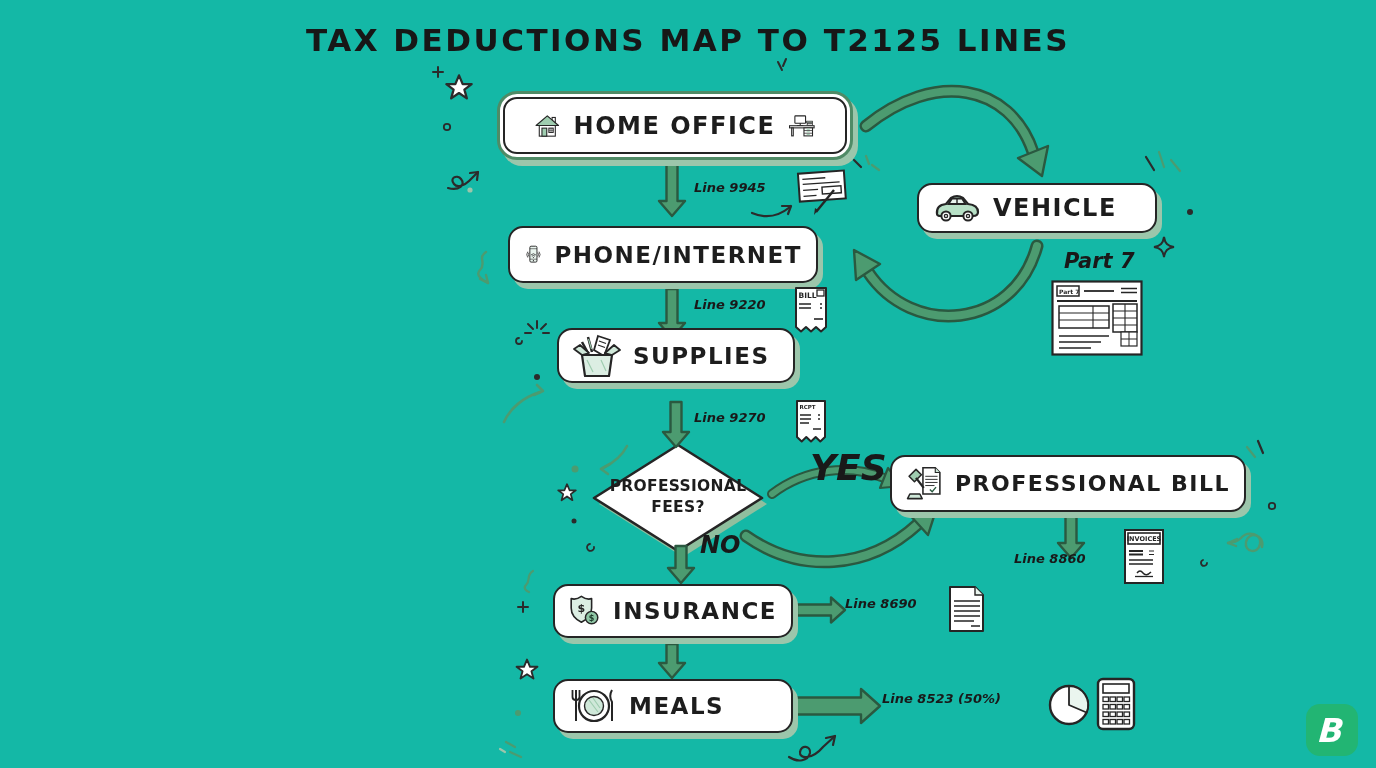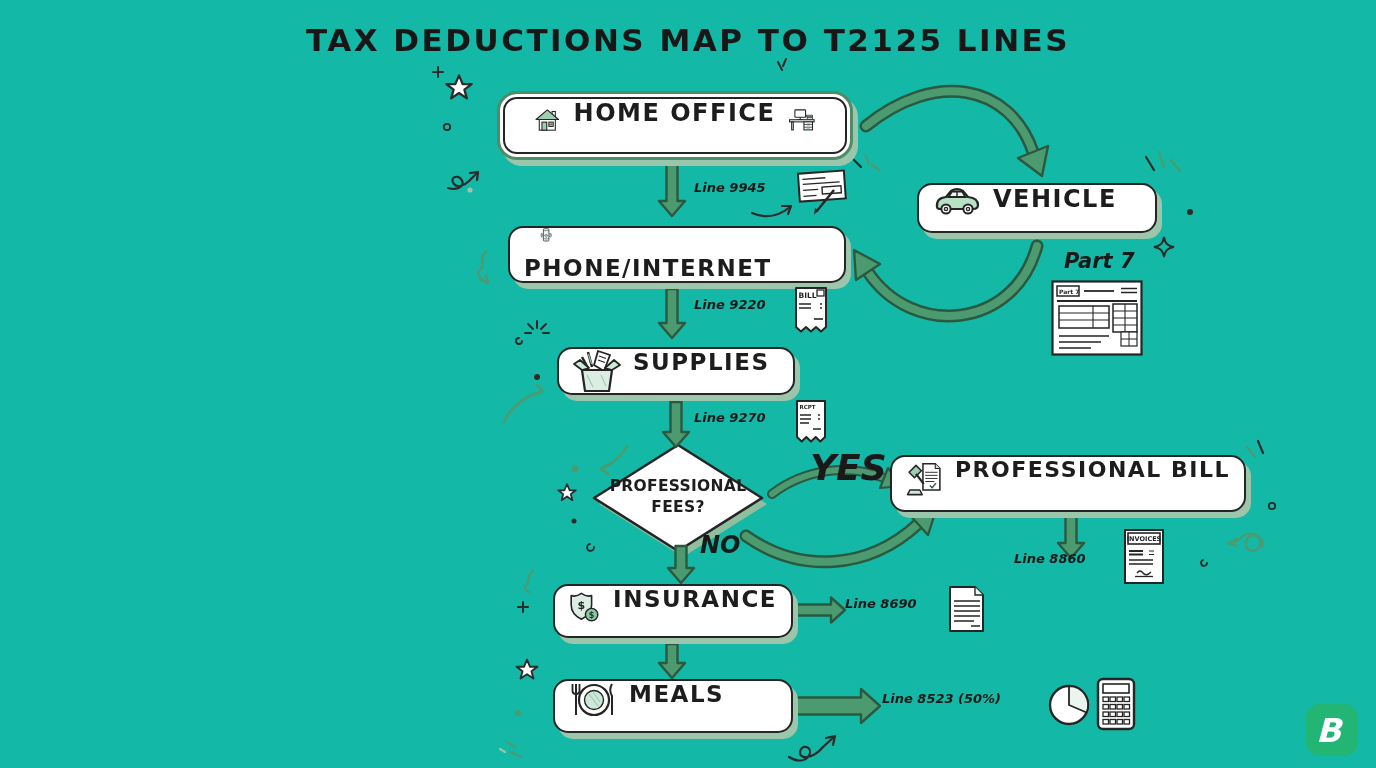--- a/index.html
+++ b/index.html
@@ -2,26 +2,26 @@
 <html><head>
 <meta charset="utf-8">
 <style>
   html,body{margin:0;padding:0;background:#fff;}
   .canvas{position:relative;width:1376px;height:768px;background:#14b8a6;overflow:hidden;
           font-family:"DejaVu Sans","Liberation Sans",sans-serif;color:#1d1d1d;}
   .overlay{position:absolute;left:0;top:0;z-index:1;}
   .title{position:absolute;left:0;top:22px;width:100%;text-align:center;margin:0;
          font-size:31px;font-weight:bold;letter-spacing:2.5px;color:#171717;z-index:2;}
   .node{position:absolute;z-index:2;background:#fff;border:2.6px solid #252525;border-radius:15px;
-        box-shadow:5px 6px 0 #9cc6ab;display:flex;gap:12px;padding:0 14px;box-sizing:border-box;}
+        box-shadow:5px 6px 0 #9cc6ab;display:flex;align-items:center;gap:12px;padding:0 14px;box-sizing:border-box;}
   .node-label{font-weight:bold;font-size:23px;letter-spacing:1.5px;white-space:nowrap;color:#1d1d1d;}
   .node-double{position:absolute;z-index:2;border:3.4px solid #4f8b66;border-radius:20px;background:#fff;
                box-shadow:5px 6px 0 #9cc6ab;padding:3px;box-sizing:border-box;}
   .node-double .inner{height:100%;border:2.6px solid #252525;border-radius:14px;display:flex;
-                      justify-content:space-between;gap:14px;padding:0 30px;box-sizing:border-box;}
+                      align-items:center;justify-content:space-between;gap:14px;padding:0 30px;box-sizing:border-box;}
   .line-label{position:absolute;z-index:2;font-weight:bold;font-style:italic;font-size:13px;white-space:nowrap;color:#191919;}
   .yn{position:absolute;z-index:2;font-weight:bold;font-style:italic;color:#191919;}
   .icon-abs{position:absolute;z-index:2;}
   .diamond-text{position:absolute;left:594px;top:476px;width:168px;z-index:2;text-align:center;
                 font-weight:bold;font-size:15.5px;line-height:21px;letter-spacing:0.3px;color:#1d1d1d;}
   .diamond-text span{display:block;}
   .logo{position:absolute;left:1306px;top:704px;width:52px;height:52px;background:#22b573;border-radius:14px;
         display:flex;align-items:center;justify-content:center;z-index:2;}
   .logo span{color:#ffffff;font-weight:bold;font-style:italic;font-size:33px;transform:skewX(-4deg);}
 </style>
@@ -187,37 +187,37 @@
       <path d="M19,6.5 L29,6.5 L32.5,12 L15.5,12 Z" fill="#eaf5ef" stroke="#252525" stroke-width="1.8"></path>
       <path d="M24,6.5 V12" stroke="#252525" stroke-width="1.4"></path>
       <circle cx="13" cy="24" r="4.6" fill="#fff" stroke="#252525" stroke-width="2"></circle>
       <circle cx="13" cy="24" r="1.6" fill="none" stroke="#252525" stroke-width="1.4"></circle>
       <circle cx="35" cy="24" r="4.6" fill="#fff" stroke="#252525" stroke-width="2"></circle>
       <circle cx="35" cy="24" r="1.6" fill="none" stroke="#252525" stroke-width="1.4"></circle>
     </svg>
     <span class="node-label" style="font-size:24px;">VEHICLE</span>
   </div>
 
-  <div class="node" style="left:508px;top:226px;width:338px;height:57px;flex-direction:column;">
+  <div class="node" style="left:508px;top:226px;width:310px;height:57px;">
     <svg width="44" height="46" viewBox="0 0 44 46">
       <rect x="14" y="2" width="17" height="38" rx="3" fill="#eaf5ef" stroke="#252525" stroke-width="2.2"></rect>
       <path d="M14,8 h17 M14,33 h17" stroke="#252525" stroke-width="1.4"></path>
       <circle cx="22.5" cy="36.5" r="1.4" fill="#252525"></circle>
       <path d="M16.5,23 Q22.5,17 28.5,23" fill="none" stroke="#252525" stroke-width="1.8"></path>
       <path d="M18.8,26 Q22.5,22.4 26.2,26" fill="none" stroke="#252525" stroke-width="1.8"></path>
       <circle cx="22.5" cy="29" r="1.3" fill="#252525"></circle>
       <path d="M9,15 Q4,22 9,29" fill="none" stroke="#252525" stroke-width="1.8"></path>
       <path d="M12,17 Q8.5,22 12,27" fill="none" stroke="#252525" stroke-width="1.8"></path>
       <path d="M36,15 Q41,22 36,29" fill="none" stroke="#252525" stroke-width="1.8"></path>
       <path d="M33,17 Q36.5,22 33,27" fill="none" stroke="#252525" stroke-width="1.8"></path>
     </svg>
     <span class="node-label">PHONE/INTERNET</span>
   </div>
 
-  <div class="node" style="left:557px;top:347px;width:238px;height:48px;">
+  <div class="node" style="left:557px;top:328px;width:238px;height:55px;">
     <svg width="48" height="44" viewBox="0 0 48 44">
       <polygon points="25,2 37,6 31,22 21,16" fill="#fff" stroke="#252525" stroke-width="1.8"></polygon>
       <path d="M26,7 l7,2.5 M25,11 l7,2.5" stroke="#252525" stroke-width="1.2"></path>
       <path d="M15,3 L19,18" stroke="#252525" stroke-width="2.5"></path>
       <path d="M9,8 L15,19" stroke="#252525" stroke-width="2.5"></path>
       <path d="M15.5,5 L18.5,15" stroke="#9fcdb0" stroke-width="1.1"></path>
       <polygon points="9,21 39,21 36,42 12,42" fill="#dceee3" stroke="#252525" stroke-width="2.2" stroke-linejoin="round"></polygon>
       <polygon points="9,21 1,15 7,11 16,19" fill="#cfe8d9" stroke="#252525" stroke-width="1.8" stroke-linejoin="round"></polygon>
       <polygon points="39,21 47,16 41,11 32,19" fill="#cfe8d9" stroke="#252525" stroke-width="1.8" stroke-linejoin="round"></polygon>
       <path d="M14,26 l6,12 M28,26 l5,11" stroke="#9fcdb0" stroke-width="1.2"></path>

